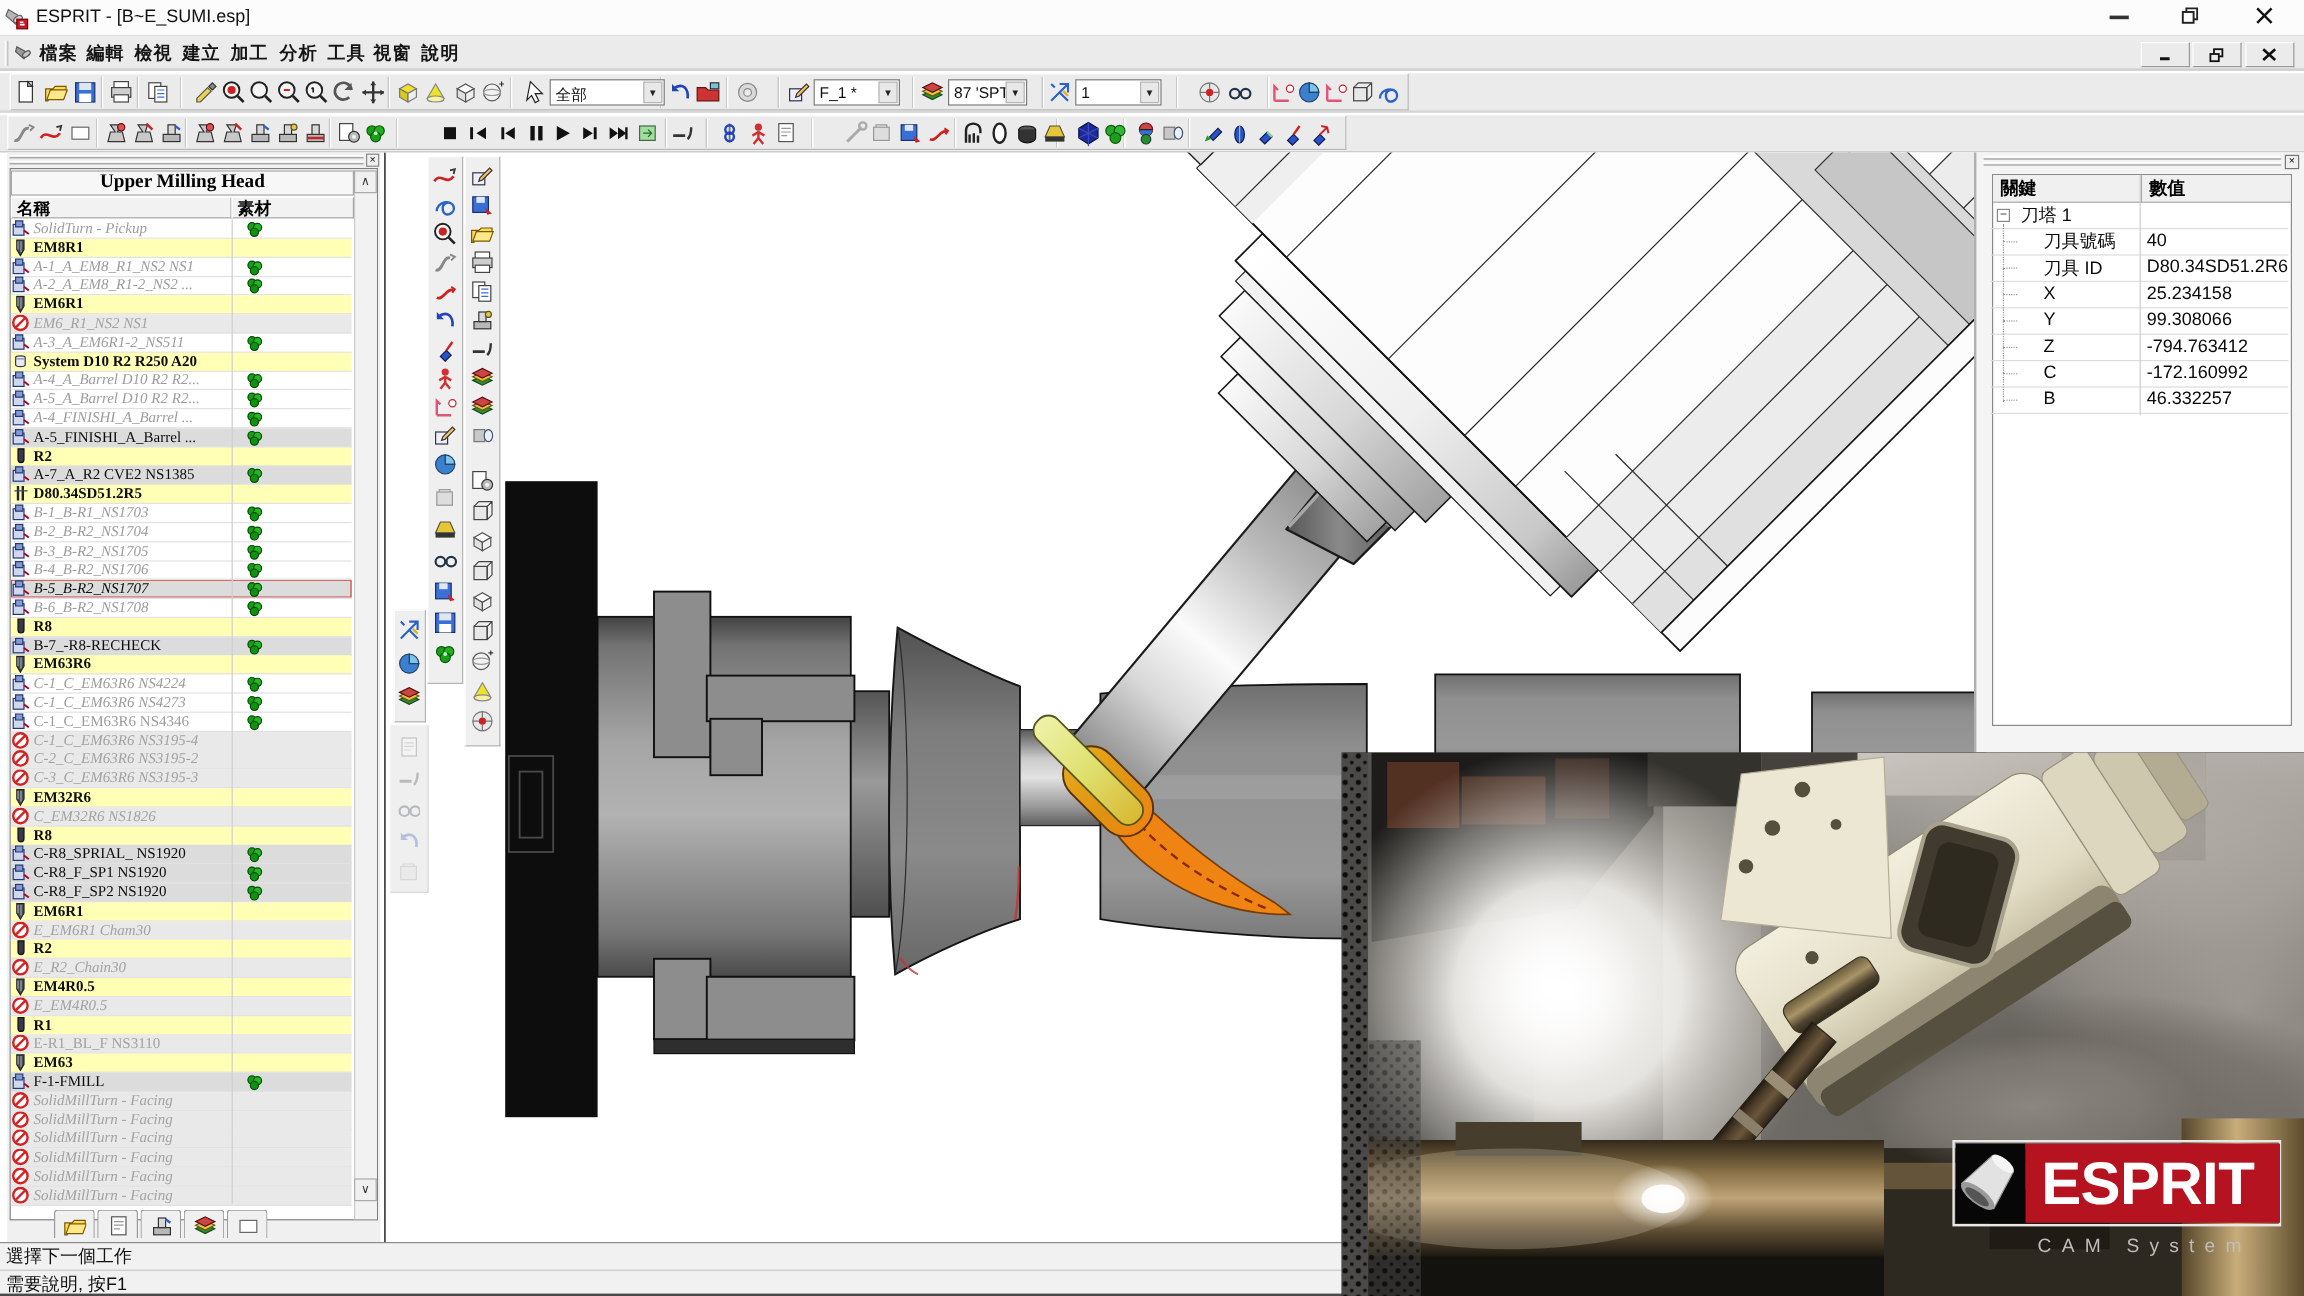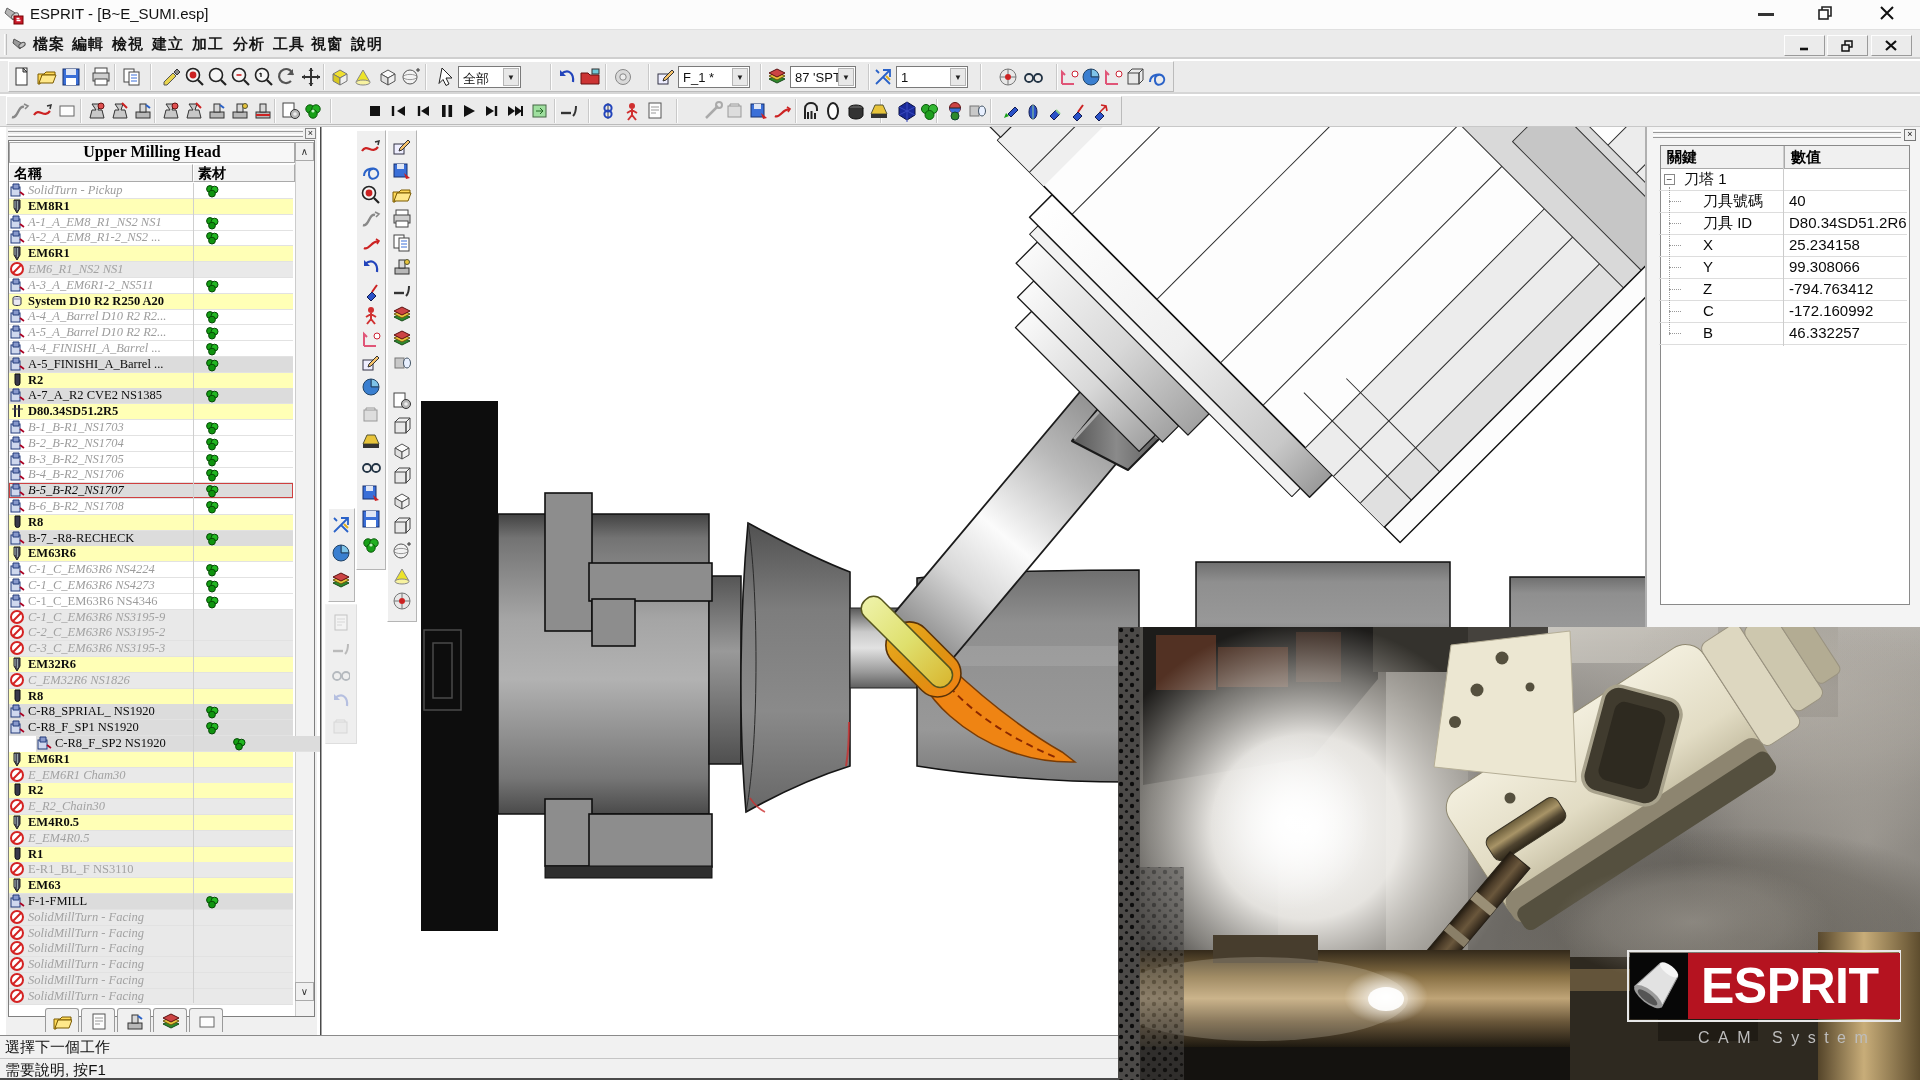--- a/index.html
+++ b/index.html
@@ -143,21 +143,21 @@
 <div class="sep" style="left:150px;top:3px;height:26px"></div>
 <div class="sep" style="left:323px;top:3px;height:26px"></div>
 <div class="sep" style="left:425px;top:3px;height:26px"></div>
 <div class="sep" style="left:550px;top:3px;height:26px"></div>
 <div class="sep" style="left:605px;top:3px;height:26px"></div>
 <div class="sep" style="left:648px;top:3px;height:26px"></div>
 <div class="sep" style="left:760px;top:3px;height:26px"></div>
 <div class="sep" style="left:868px;top:3px;height:26px"></div>
 <div class="sep" style="left:980px;top:3px;height:26px"></div>
 <div class="sep" style="left:1056px;top:3px;height:26px"></div>
-<div class="combo" style="left:458px;top:5px;width:63px">
+<div class="combo" style="left:458px;top:5px;width:96px">
       <span class="tx">全部</span>
       <span class="db">▼</span>
     </div>
 <div style="position:absolute;left:556px;top:5px;width:22px;height:22px;"><svg width="22" height="22" viewBox="0 0 22 22" style="">
         <path d="M5 8c8-6 13 0 12 8" fill="none" stroke="#2244bb" stroke-width="2.2"></path>
         <path d="M4 4v6h6z" fill="#2244bb"></path>
       </svg></div>
 <div style="position:absolute;left:579px;top:5px;width:22px;height:22px;"><svg width="22" height="22" viewBox="0 0 22 22" style="">
         <path d="M2 7h7l2 2h9v9H2z" fill="#cc3333" stroke="#661111"></path>
         <rect x="13" y="3" width="7" height="5" fill="#6fc7d8" stroke="#333"></rect>
@@ -1072,21 +1072,21 @@
         <circle cx="5" cy="5" r="3.4" fill="#13a013" stroke="#064a06"></circle>
         <circle cx="9.6" cy="5.6" r="3.4" fill="#22b822" stroke="#064a06"></circle>
         <circle cx="7" cy="9.6" r="3.4" fill="#0f930f" stroke="#064a06"></circle>
       </svg></span>
   </div>
 <div class="trow dcell" style="left:9px;top:609.6px;">
     <span style="position:absolute;left:1px;top:0"><svg width="15" height="15" viewBox="0 0 15 15" style="">
         <circle cx="7" cy="7" r="6" fill="#fff" stroke="#d42222" stroke-width="2"></circle>
         <path d="M2.8 11.2L11.2 2.8" stroke="#d42222" stroke-width="2"></path>
       </svg></span>
-    <span class="t" style="color:#a2a2a2;font-style:italic">C-1_C_EM63R6 NS3195-9</span>
+    <span class="t" style="color:#a2a2a2;font-style:italic">C-1_C_EM63R6 NS3195-4</span>
   </div>
 <div class="trow dcell" style="left:9px;top:625.4px;">
     <span style="position:absolute;left:1px;top:0"><svg width="15" height="15" viewBox="0 0 15 15" style="">
         <circle cx="7" cy="7" r="6" fill="#fff" stroke="#d42222" stroke-width="2"></circle>
         <path d="M2.8 11.2L11.2 2.8" stroke="#d42222" stroke-width="2"></path>
       </svg></span>
     <span class="t" style="color:#a2a2a2;font-style:italic">C-2_C_EM63R6 NS3195-2</span>
   </div>
 <div class="trow dcell" style="left:9px;top:641.2px;">
     <span style="position:absolute;left:1px;top:0"><svg width="15" height="15" viewBox="0 0 15 15" style="">
@@ -1134,21 +1134,21 @@
         <path d="M3 1h6v5H3z" fill="#8899cc" stroke="#223a7a"></path>
         <path d="M10 9l4 3" stroke="#a02" stroke-width="1.6"></path>
       </svg></span>
     <span class="t" style="color:#0c0c0c">C-R8_F_SP1 NS1920</span>
     <span style="position:absolute;left:196px;top:1px"><svg width="14" height="14" viewBox="0 0 14 14" style="">
         <circle cx="5" cy="5" r="3.4" fill="#13a013" stroke="#064a06"></circle>
         <circle cx="9.6" cy="5.6" r="3.4" fill="#22b822" stroke="#064a06"></circle>
         <circle cx="7" cy="9.6" r="3.4" fill="#0f930f" stroke="#064a06"></circle>
       </svg></span>
   </div>
-<div class="trow gcell" style="left:9px;top:736.0px;margin-left:27px;">
+<div class="trow gcell" style="left:9px;top:736.0px;">
     <span style="position:absolute;left:1px;top:0"><svg width="15" height="15" viewBox="0 0 15 15" style="">
         <rect x="1" y="4" width="9" height="9" fill="#cfd8ee" stroke="#223a7a"></rect>
         <path d="M3 1h6v5H3z" fill="#8899cc" stroke="#223a7a"></path>
         <path d="M10 9l4 3" stroke="#a02" stroke-width="1.6"></path>
       </svg></span>
     <span class="t" style="color:#0c0c0c">C-R8_F_SP2 NS1920</span>
     <span style="position:absolute;left:196px;top:1px"><svg width="14" height="14" viewBox="0 0 14 14" style="">
         <circle cx="5" cy="5" r="3.4" fill="#13a013" stroke="#064a06"></circle>
         <circle cx="9.6" cy="5.6" r="3.4" fill="#22b822" stroke="#064a06"></circle>
         <circle cx="7" cy="9.6" r="3.4" fill="#0f930f" stroke="#064a06"></circle>

